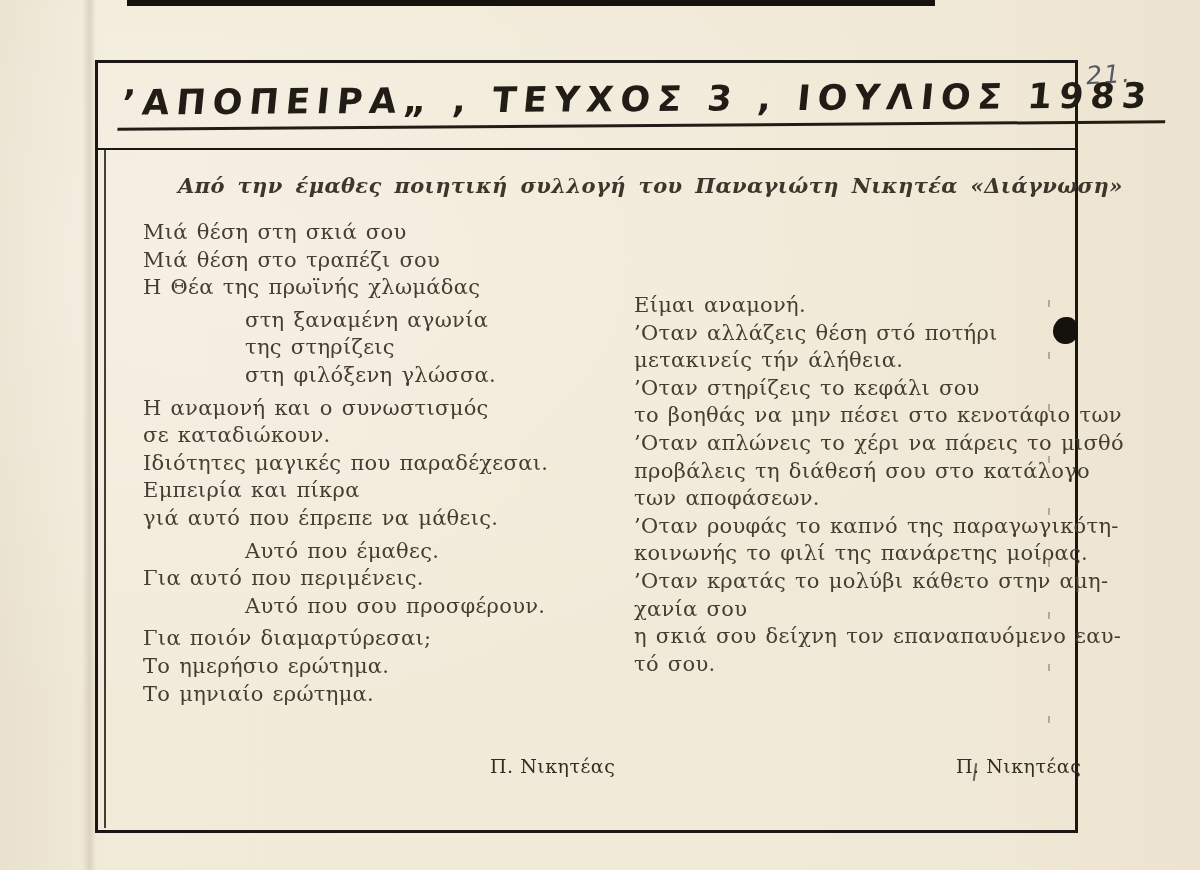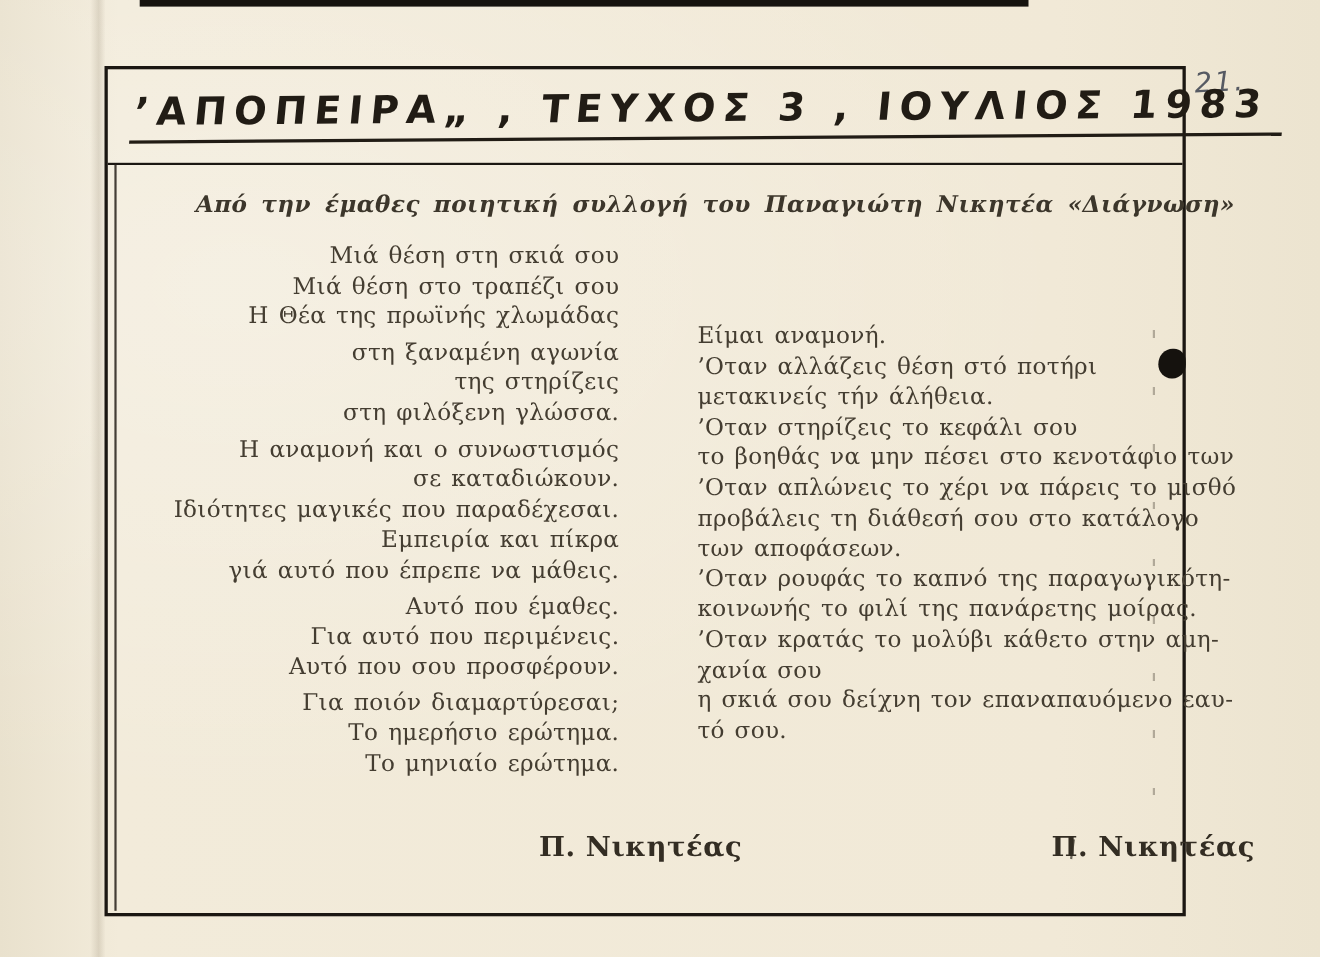--- a/index.html
+++ b/index.html
@@ -88,29 +88,29 @@
     white-space: nowrap;
   }
   .poem-col {
     position: absolute;
     font-size: 21px;
     line-height: 27.6px;
     letter-spacing: 0.3px;
     word-spacing: 2px;
     color: #443d31;
   }
-  .col-left  { left: 45px;  top: 156px; width: 420px; text-align: right; }
+  .col-left  { left: 45px;  top: 156px; width: 420px; }
   .col-right { left: 536px; top: 229px; width: 435px; }
   .stanza { margin-bottom: 5px; }
   .poem-line { white-space: nowrap; }
   .poem-line.ind { margin-left: 102px; }
   .author {
     position: absolute;
-    font-weight: 700;
-    font-size: 25px;
+    font-weight: 400;
+    font-size: 19px;
     letter-spacing: 0.5px;
     color: #332d23;
     white-space: nowrap;
   }
   .author-left  { left: 392px; top: 692px; }
   .author-right { left: 858px; top: 692px; }
   .ink-blot {
     position: absolute;
     left: 1053px; top: 317px;
     width: 25px; height: 27px;

